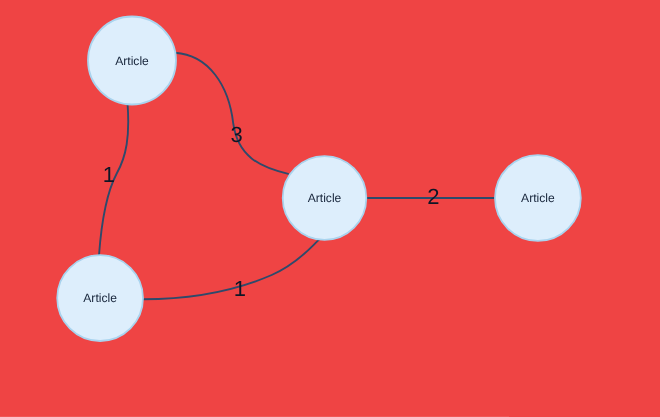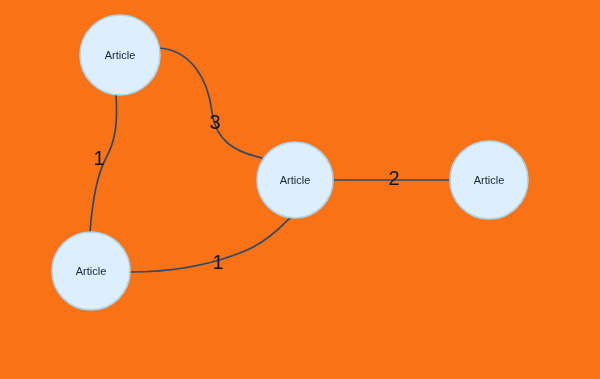--- a/index.html
+++ b/index.html
@@ -51,21 +51,21 @@
     font-size: 20px;
     fill: #0d1626;
     text-anchor: middle;
     dominant-baseline: middle;
     pointer-events: none;
   }
 </style>
 </head>
 <body>
 
-<div id="graph-canvas" style="background: #f97316;">
+<div id="graph-canvas" style="background: #ef4444;">
   <svg id="graph-svg" viewBox="0 0 600 379">
 
     <g>
       <path class="edge-path" d="M 159 48 C 190 50 208 78 212 112 C 216 142 236 152 262 158" style="stroke: rgb(46, 74, 107);"></path>
       <path class="edge-path" d="M 116 95 C 118 124 115 142 106 158 C 97 175 92 205 90 232" style="stroke: rgb(46, 74, 107);"></path>
       <path class="edge-path" d="M 130 272 C 170 272 210 266 247 250 C 272 239 285 222 290 218" style="stroke: rgb(46, 74, 107);"></path>
       <path class="edge-path" d="M 333 180 L 450 180" style="stroke: rgb(46, 74, 107);"></path>
     </g>
 
     <g>

